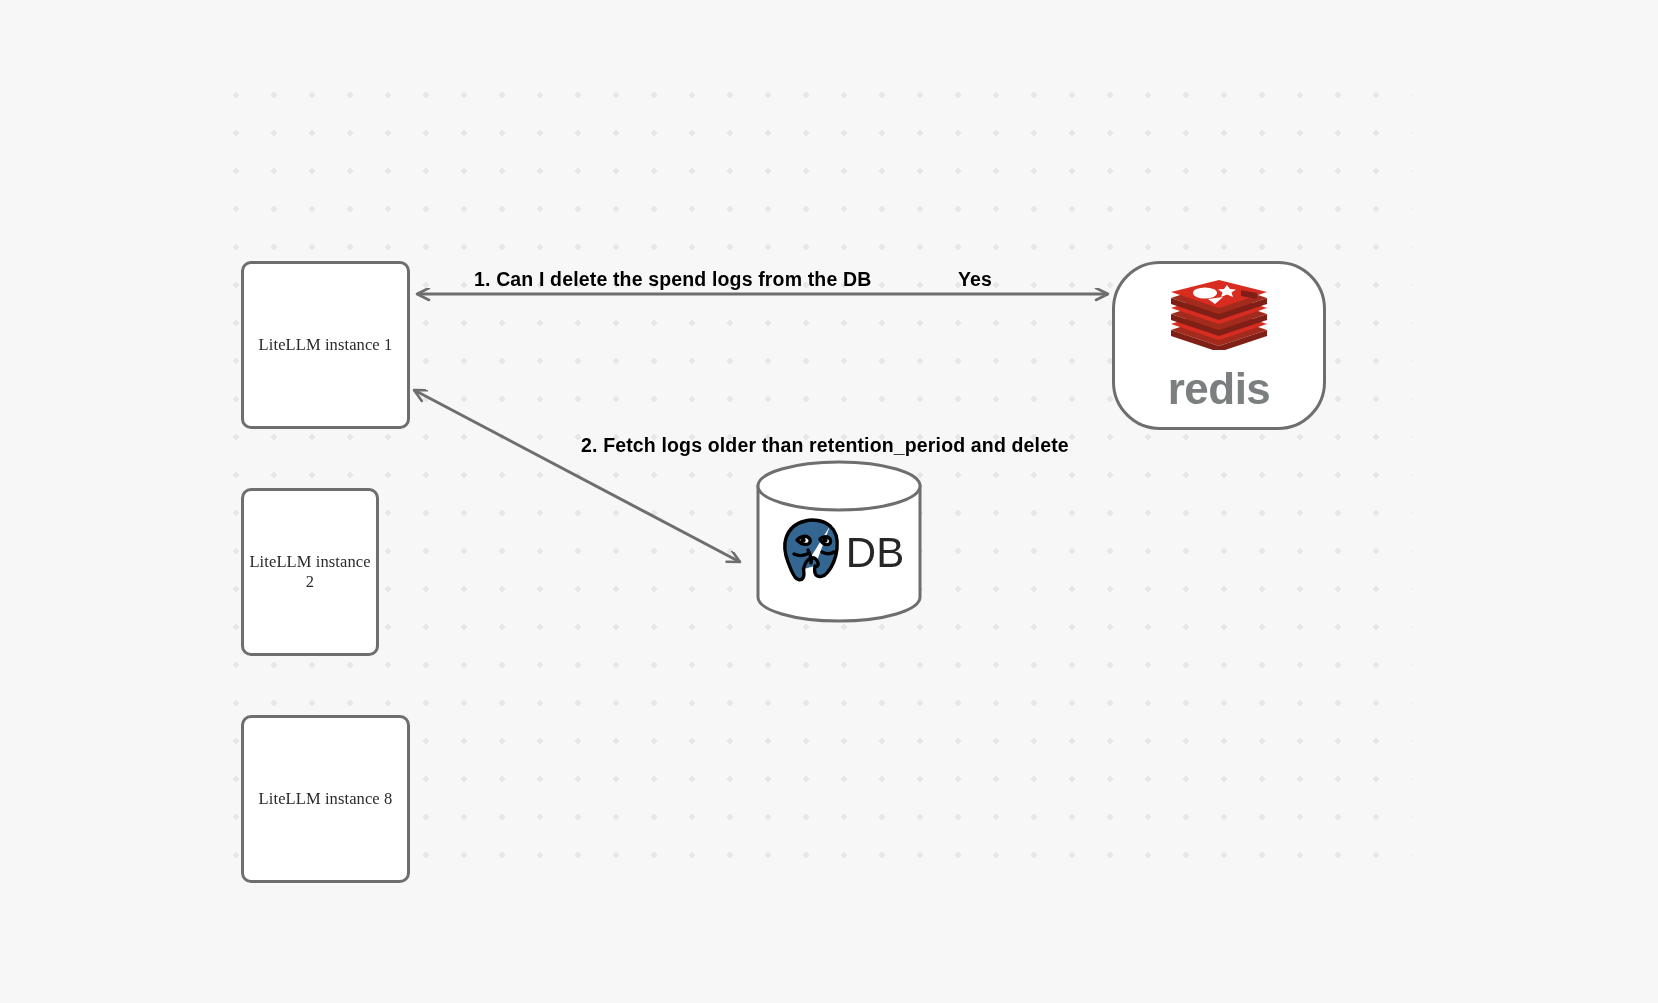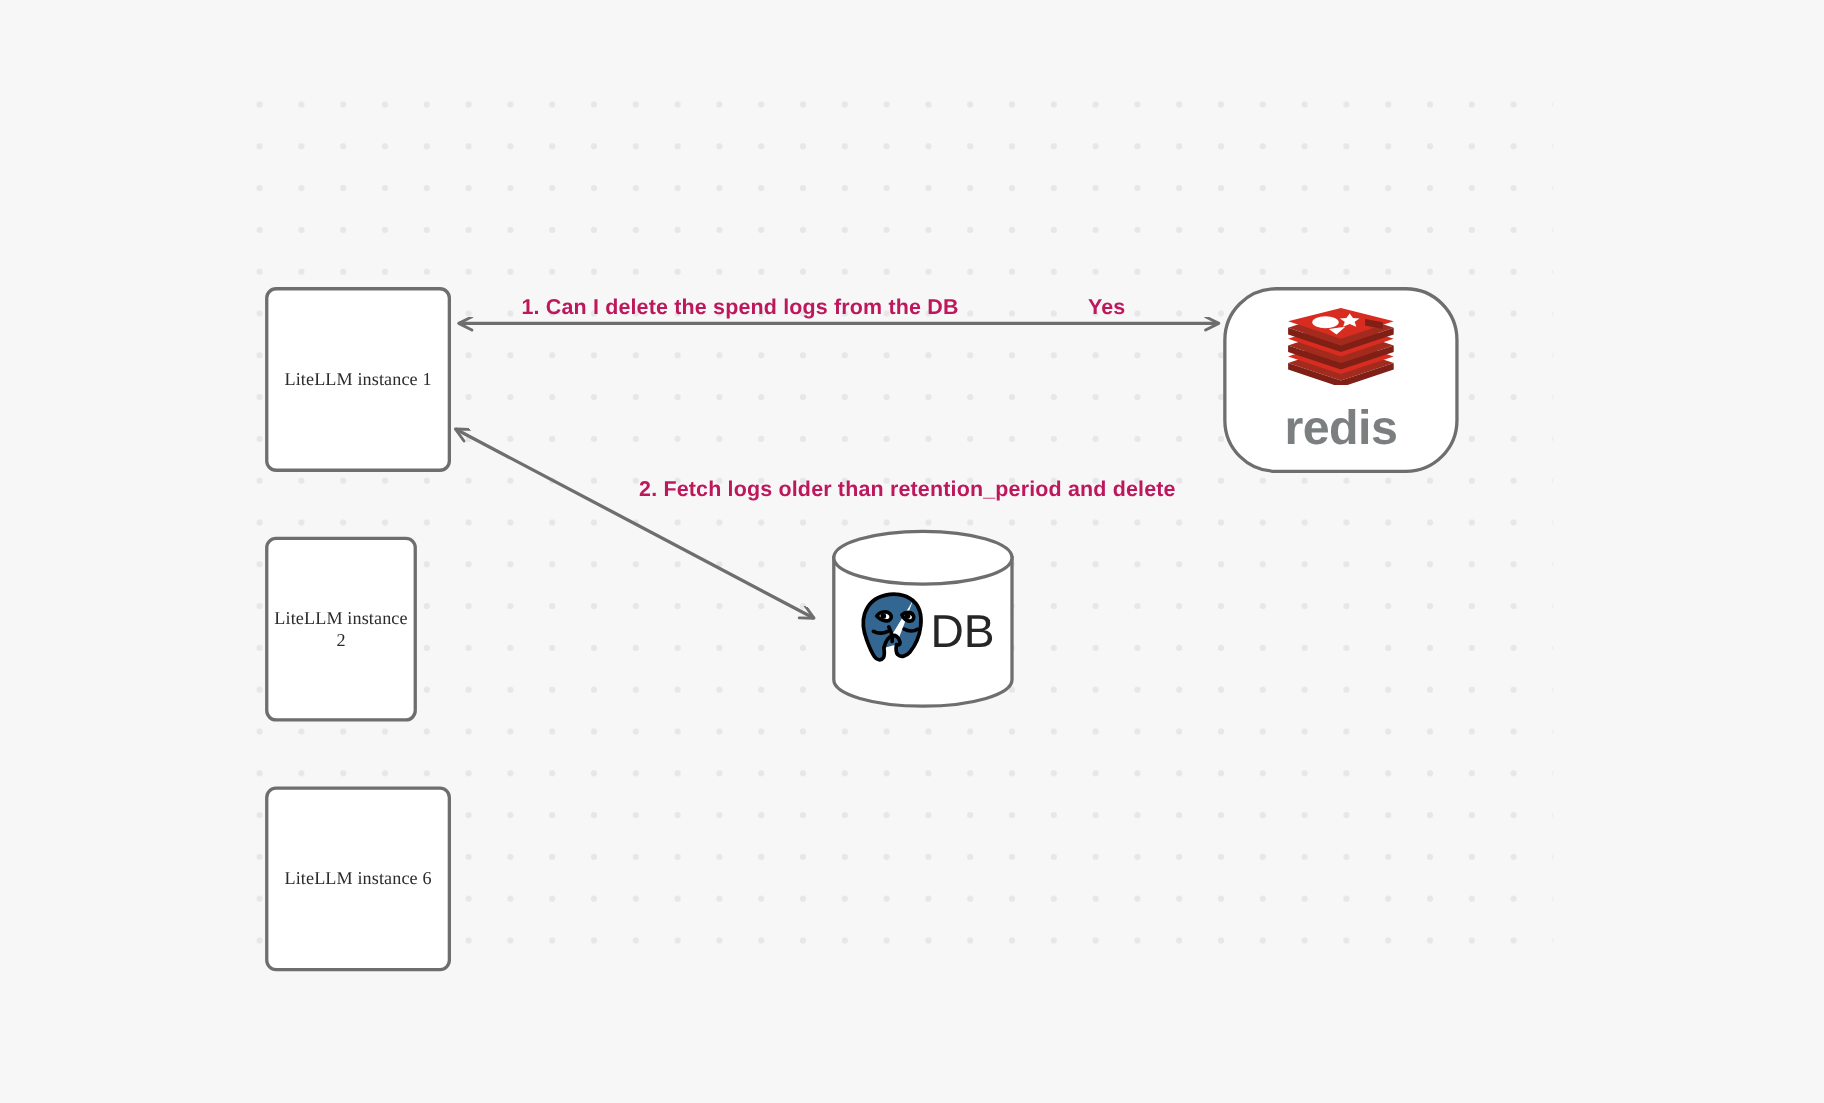--- a/index.html
+++ b/index.html
@@ -83,21 +83,21 @@
     font-weight: 700;
     color: #7b7f80;
     letter-spacing: -0.5px;
     line-height: 1;
     margin-top: 1px;
   }
 
   #node-db {
     position: absolute;
     left: 754px;
-    top: 481px;
+    top: 460px;
     width: 170px;
     height: 163px;
   }
   .db-inner {
     position: absolute;
     left: 0; top: 0;
     width: 100%; height: 100%;
     display: flex;
     align-items: center;
     justify-content: center;
@@ -115,26 +115,26 @@
     color: #262626;
     line-height: 1;
     margin-left: -2px;
   }
 
   .edge-label {
     position: absolute;
     font-family: "Liberation Sans", sans-serif;
     font-weight: 700;
     font-size: 19.5px;
-    color: #be185d;
+    color: #000000;
     white-space: nowrap;
     letter-spacing: 0.15px;
   }
   #label-step-1 { left: 474px; top: 268px; }
-  #label-yes    { left: 989px; top: 268px; }
+  #label-yes    { left: 958px; top: 268px; }
   #label-step-2 { left: 581px; top: 434px; }
 </style>
 </head>
 <body>
 
 <div id="canvas">
 
   <div id="dot-grid"></div>
 
   <svg id="edges" viewBox="0 0 1658 1003" xmlns="http://www.w3.org/2000/svg">
@@ -154,21 +154,21 @@
 
   <div class="node-box" id="node-litellm-1">
     <span class="node-label">LiteLLM instance 1</span>
   </div>
 
   <div class="node-box" id="node-litellm-2">
     <span class="node-label">LiteLLM instance 2</span>
   </div>
 
   <div class="node-box" id="node-litellm-3">
-    <span class="node-label">LiteLLM instance 6</span>
+    <span class="node-label">LiteLLM instance 8</span>
   </div>
 
   <div id="node-redis">
     <div class="redis-logo-wrap">
       <span>
         <svg width="104" height="70" viewBox="0 0 104 70" xmlns="http://www.w3.org/2000/svg">
 
           <path d="M4,50 L52,34 L100,50 L52,66 Z" fill="#a32b1e"></path>
           <path d="M4,50 L4,56 L52,72 L100,56 L100,50 L52,66 Z" fill="#7f1f16"></path>
           <path d="M4,44 L52,28 L100,44 L52,60 Z" fill="#d82c20"></path>

